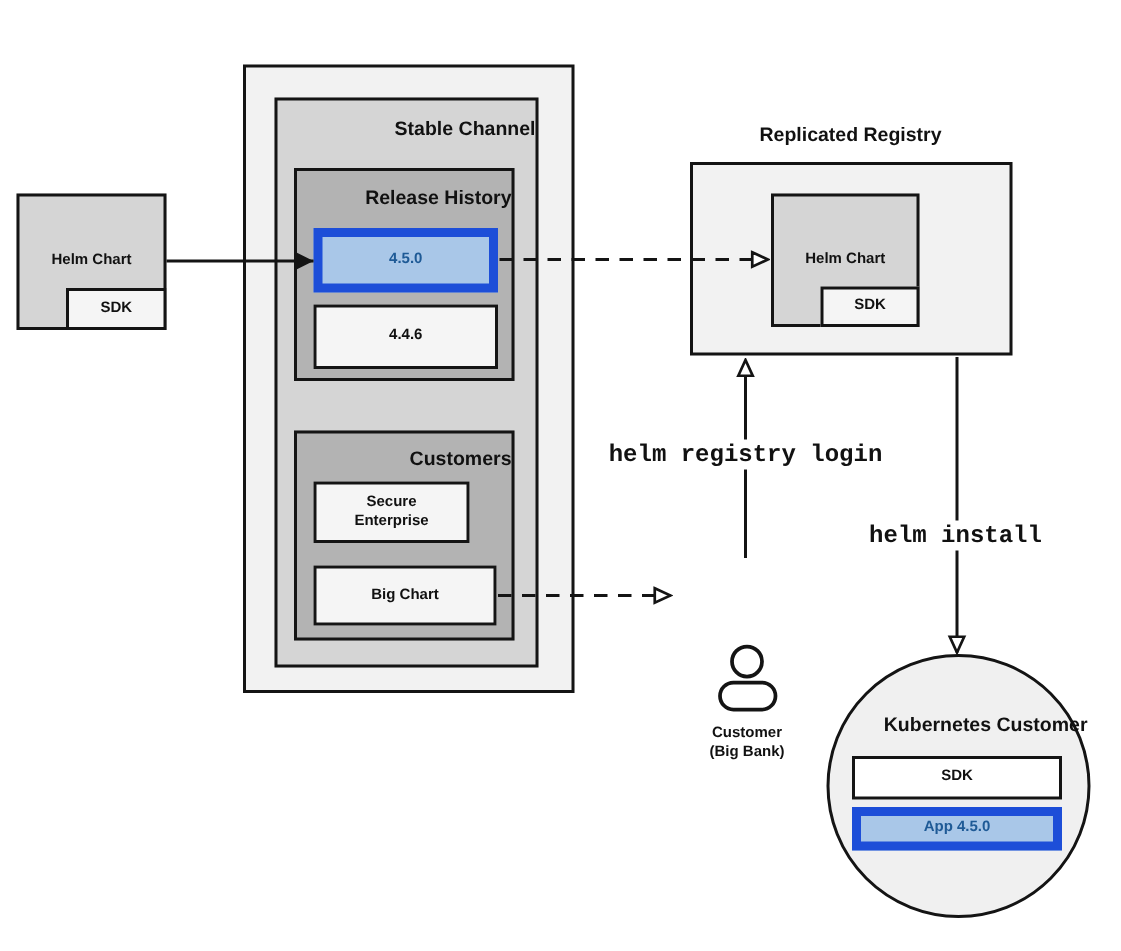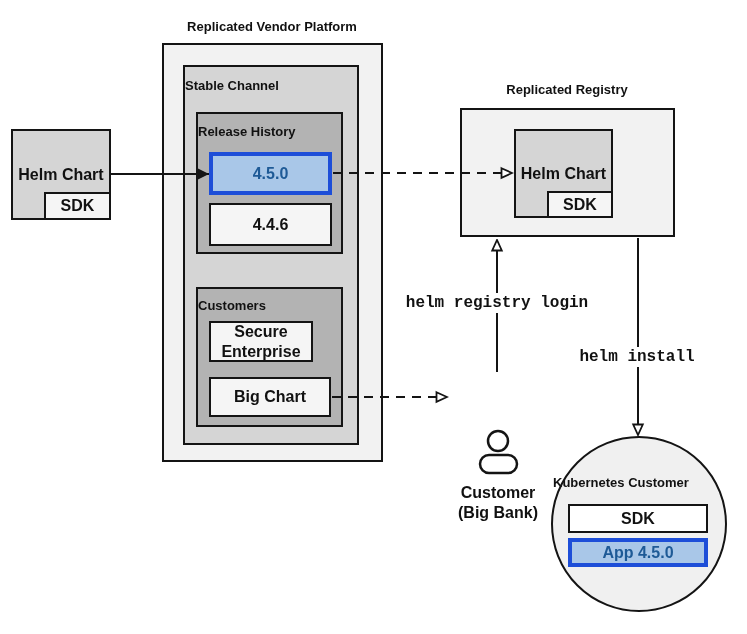--- a/index.html
+++ b/index.html
@@ -2,39 +2,38 @@
 <html><head>
 <meta charset="utf-8">
 <style>
   html,body{margin:0;padding:0;background:#fff;}
   #stage{
     position:relative;width:747px;height:634px;background:#ffffff;overflow:hidden;
     font-family:"Liberation Sans",sans-serif;color:#111;
   }
   .abs{position:absolute;box-sizing:border-box;}
   .panel{border:2px solid #141414;}
-  .lbl{font-weight:700;font-size:16px;text-align:center;color:#111;line-height:1.25;}
+  .lbl{font-weight:700;font-size:10px;text-align:center;color:#111;line-height:1.25;}
   .center{display:flex;align-items:center;justify-content:center;}
   .multiline{white-space:pre-line;}
-  .hdr{width:100%;text-align:left;font-weight:700;font-size:13px;color:#111;}
+  .hdr{width:100%;text-align:right;font-weight:700;font-size:13px;color:#111;}
   .mono{
     font-family:"Liberation Mono","DejaVu Sans Mono",monospace;
     font-weight:700;font-size:16px;white-space:nowrap;background:#ffffff;
     padding:1px 4px;color:#111;
   }
-  .blue-box{background:#A9C7E8;border:4px solid #1d4ed8;color:#1E5A96;}
+  .blue-box{background:#A9C7E8;border:6px solid #1d4ed8;color:#1E5A96;}
   .free-title{font-weight:700;font-size:13px;white-space:nowrap;transform:translateX(-50%);}
   svg{position:absolute;left:0;top:0;pointer-events:none;}
 </style>
 </head>
 <body>
 
 <div id="stage">
 
-  <div class="abs free-title" style="left:272px;top:19px;">Replicated Vendor Platform</div>
 
   <div class="abs panel" style="left:162px;top:43px;width:221px;height:419px;background:#F2F2F2;"></div>
 
   <div class="abs panel" style="left:183px;top:65px;width:176px;height:380px;background:#D5D5D5;">
     <div class="hdr" style="padding-top:11px;">Stable Channel</div>
   </div>
 
   <div class="abs panel" style="left:196px;top:112px;width:147px;height:142px;background:#B3B3B3;">
     <div class="hdr" style="padding-top:10px;">Release History</div>
   </div>

